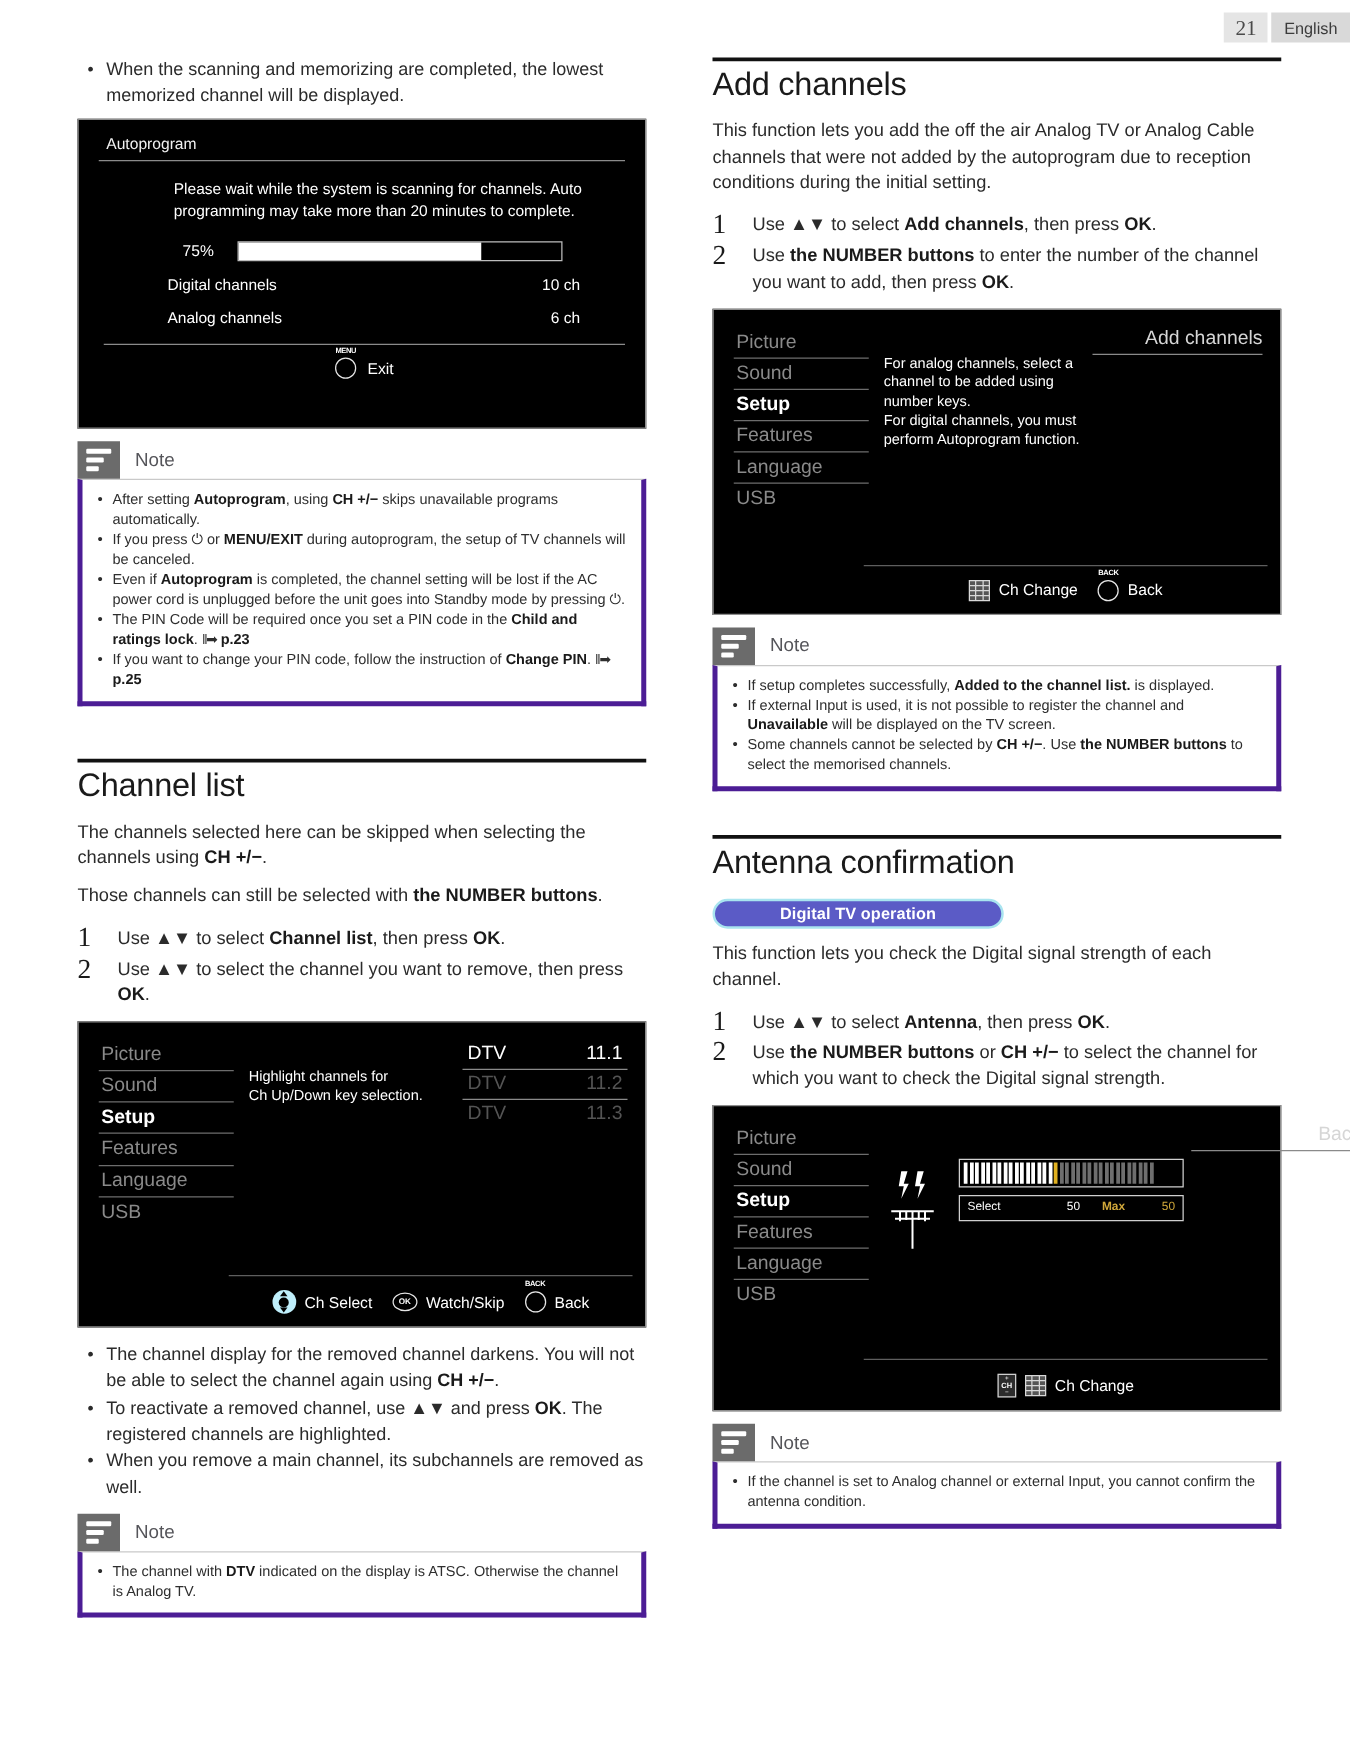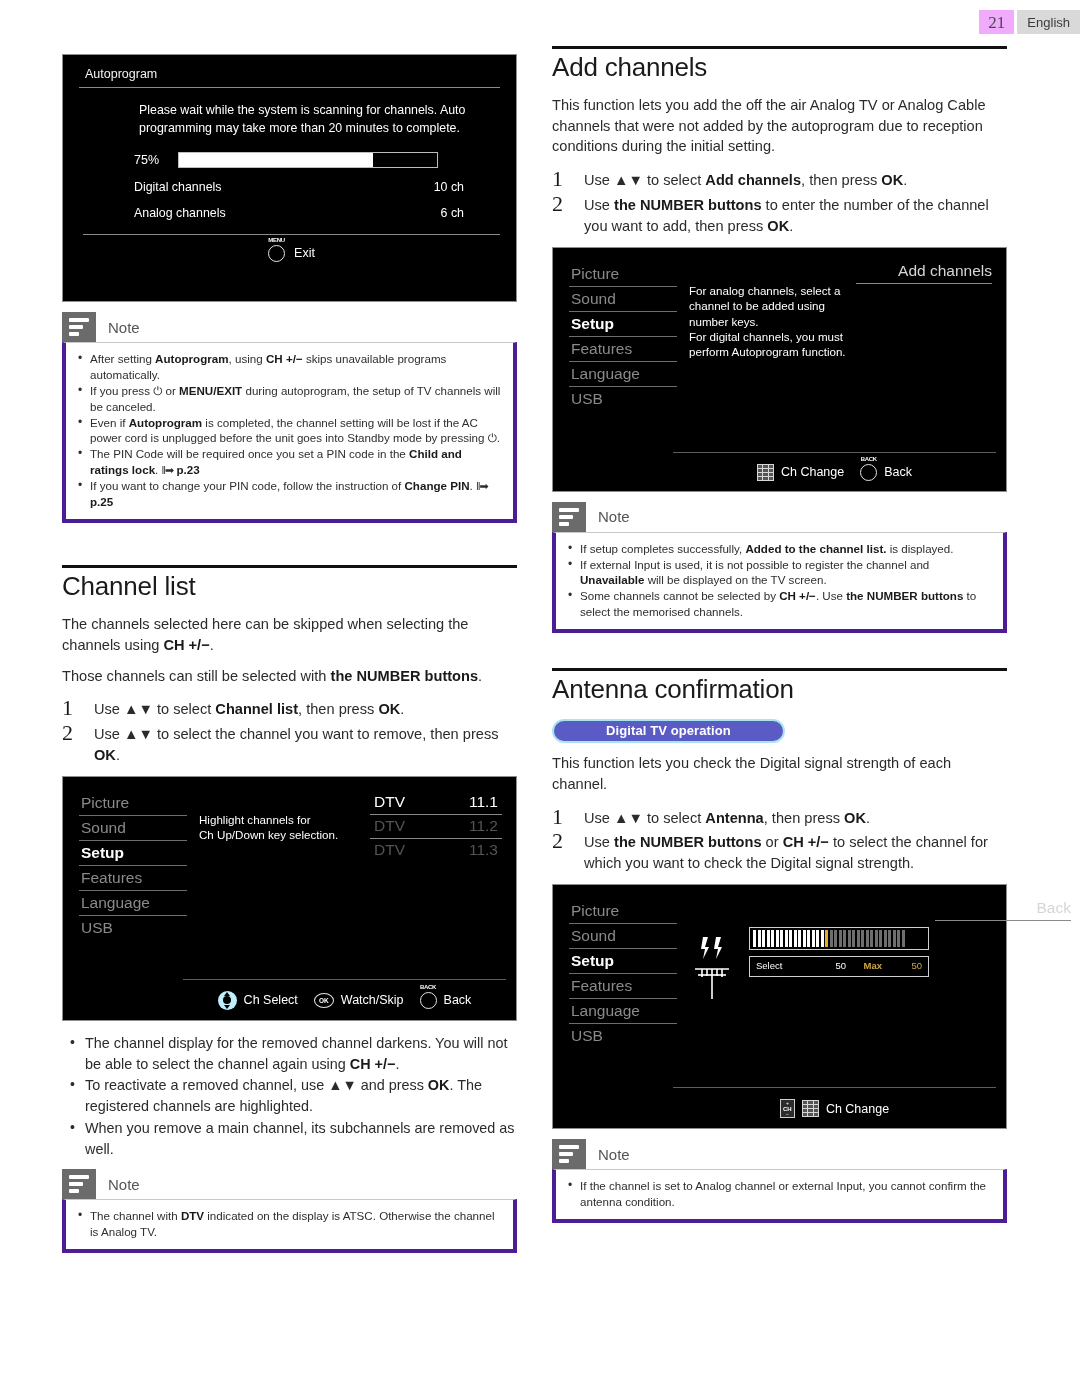--- a/index.html
+++ b/index.html
@@ -17,21 +17,21 @@
   
   .page-header {
     position: absolute;
     top: 10px;
     right: 0px;
     display: flex;
     align-items: stretch;
     height: 24px;
   }
   .page-num {
-    background: #f0abfc;
+    background: #e5e5e5;
     color: #4a4a4a;
     font-size: 17px;
     padding: 1px 9px 0 9px;
     display: flex;
     align-items: center;
     justify-content: center;
     font-family: "Liberation Serif", serif;
   }
   .page-lang {
     background: #d9d9d9;
@@ -43,21 +43,21 @@
     align-items: center;
   }
 
   
   .col {
     position: absolute;
     top: 46px;
     width: 455px;
   }
   .col-left  { left: 62px; }
-  .col-right { left: 552px; }
+  .col-right { left: 570px; }
 
   
   .body-text {
     font-size: 14.6px;
     line-height: 1.42;
     color: #2b2b2b;
     margin: 0 0 10px 0;
     font-family: "Liberation Sans", sans-serif;
   }
   b, strong { font-weight: bold; color: #1a1a1a; }
@@ -203,21 +203,21 @@
     margin: 14px 0 0 60px;
     font-size: 12.4px;
     line-height: 1.45;
     color: #ffffff;
   }
   .prog-row {
     display: flex;
     align-items: center;
     margin: 14px 0 0 55px;
   }
-  .prog-pct { font-size: 12.5px; width: 44px; }
+  .prog-pct { font-size: 12.5px; width: 44px; margin-left: 12px; }
   .prog-track {
     width: 260px;
     height: 16px;
     border: 1px solid #bdbdbd;
     background: #000;
     position: relative;
   }
   .prog-fill { height: 100%; background: #ffffff; }
   .ch-row {
     display: flex;
@@ -421,20 +421,23 @@
 </head>
 <body>
 
 <div class="page-header">
   <div class="page-num">21</div>
   <div class="page-lang">English</div>
 </div>
 
 <div class="col col-left">
 
+  <ul class="bullets">
+    <li>When the scanning and memorizing are completed, the lowest memorized channel will be displayed.</li>
+  </ul>
 
   <div class="tv tv-auto" style="margin-top:8px;">
     <div class="title">Autoprogram</div>
     <div class="msg">Please wait while the system is scanning for channels. Auto programming may take more than 20 minutes to complete.</div>
     <div class="prog-row">
       <div class="prog-pct">75%</div>
       <div class="prog-track">
         <div class="prog-fill" style="width: 75%;"></div>
       </div>
     </div>

